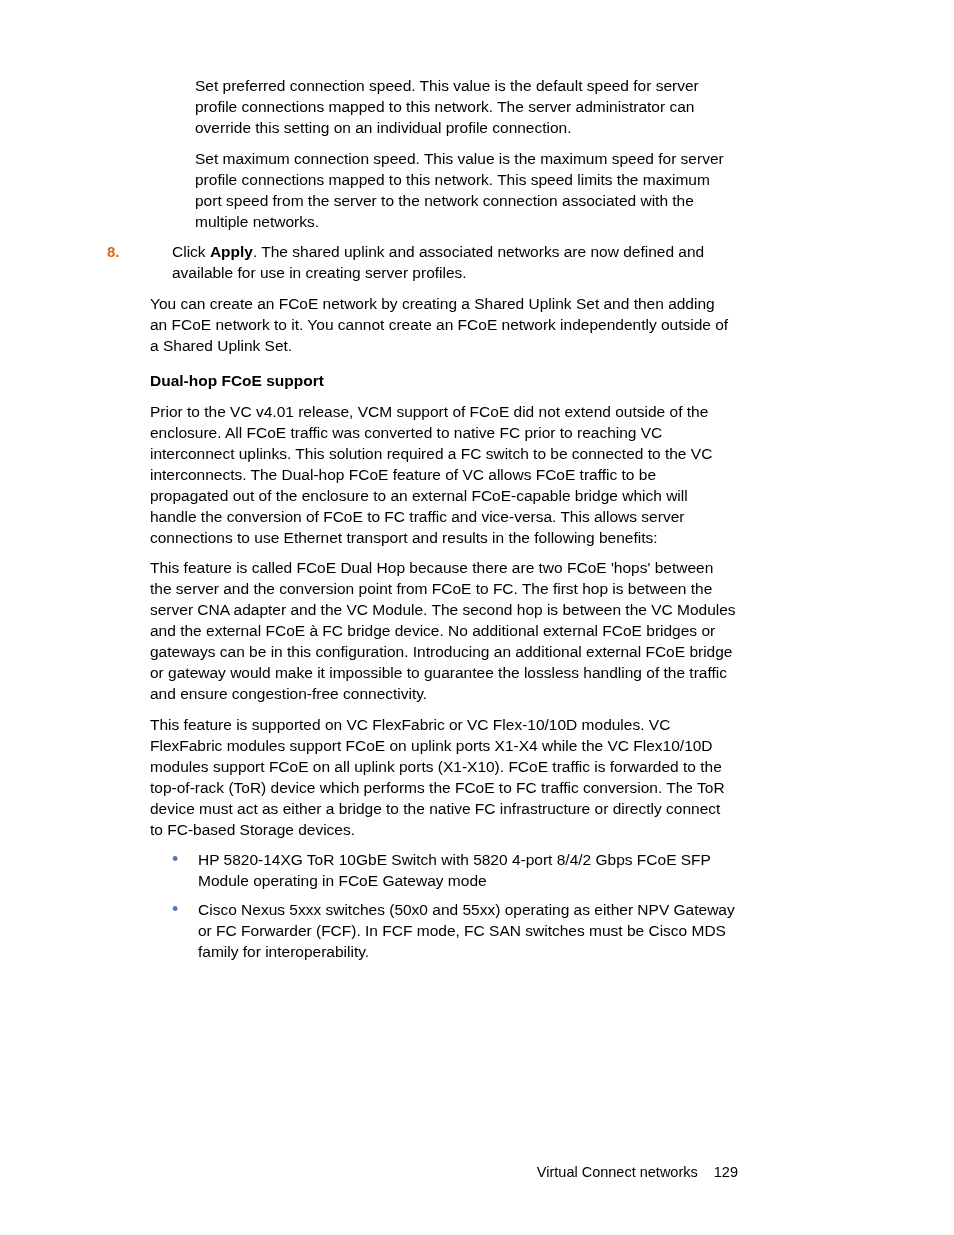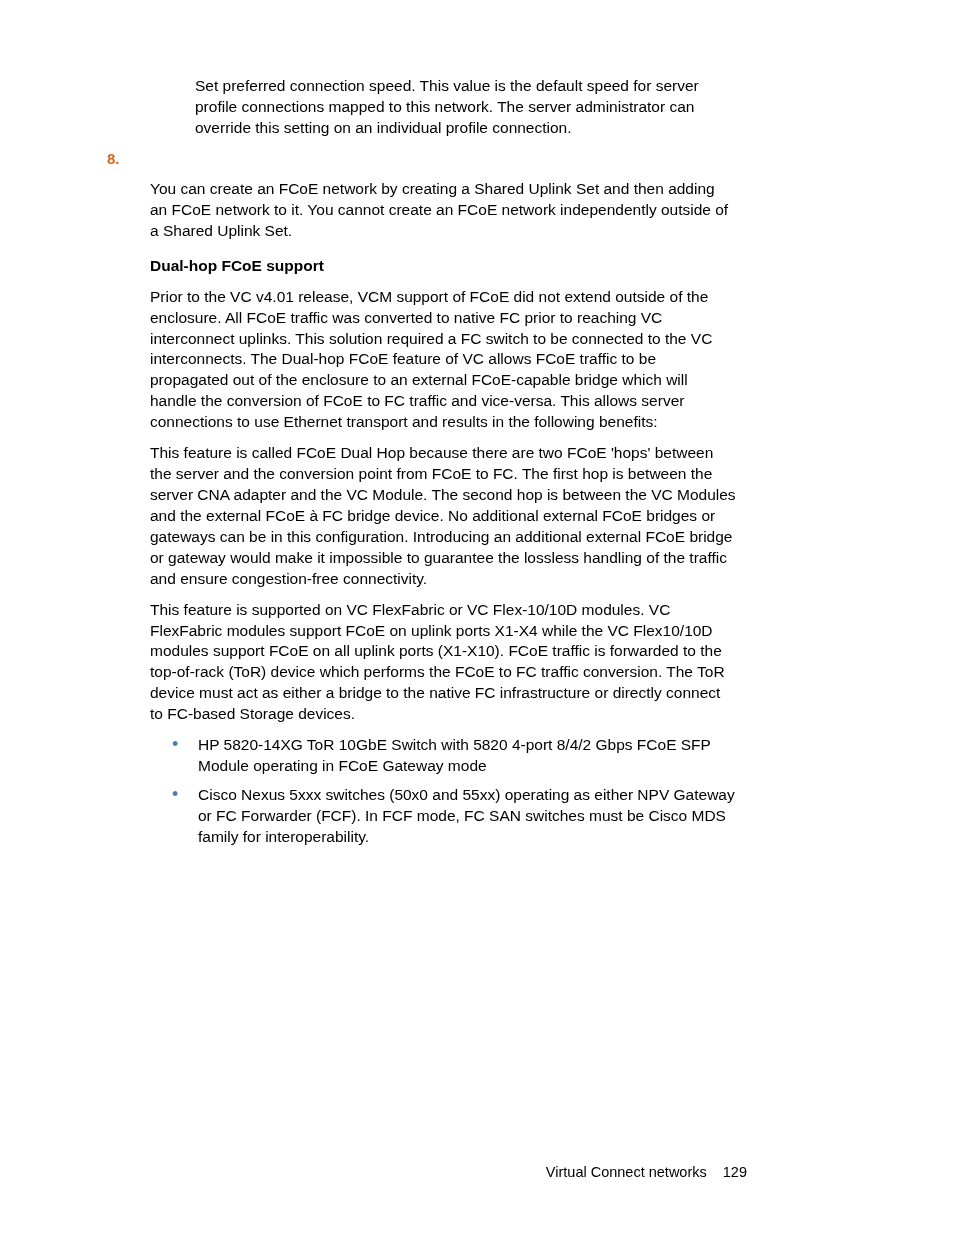--- a/index.html
+++ b/index.html
@@ -75,35 +75,39 @@
     position: absolute;
     left: 22px;
     top: 0;
     color: #4f7bb5;
     font-size: 18px;
     line-height: 1;
   }
   .footer {
     position: absolute;
     bottom: 52px;
-    right: 74px;
+    right: 83px;
     font-size: 14.5px;
   }
   .footer .pnum { margin-left: 12px; }
   b { font-weight: bold; }
 </style>
 </head>
 <body>
 
 <div class="page">
 
   <div class="indent-block">Set preferred connection speed. This value is the default speed for server profile connections mapped to this network. The server administrator can override this setting on an individual profile connection.</div>
+  <div class="indent-block">Set maximum connection speed. This value is the maximum speed for server profile connections mapped to this network. This speed limits the maximum port speed from the server to the network connection associated with the multiple networks.</div>
 
   <div class="ol-row">
     <div class="ol-num">8.</div>
+    <div class="ol-body">
+      <span>Click </span><b>Apply</b><span>. The shared uplink and associated networks are now defined and available for use in creating server profiles.</span>
+    </div>
   </div>
 
 
   <div class="main-col">
     <div class="body-p">You can create an FCoE network by creating a Shared Uplink Set and then adding an FCoE network to it. You cannot create an FCoE network independently outside of a Shared Uplink Set.</div>
 
     <div class="bold-sub">Dual-hop FCoE support</div>
 
     <div class="body-p">Prior to the VC v4.01 release, VCM support of FCoE did not extend outside of the enclosure. All FCoE traffic was converted to native FC prior to reaching VC interconnect uplinks. This solution required a FC switch to be connected to the VC interconnects. The Dual-hop FCoE feature of VC allows FCoE traffic to be propagated out of the enclosure to an external FCoE-capable bridge which will handle the conversion of FCoE to FC traffic and vice-versa. This allows server connections to use Ethernet transport and results in the following benefits:</div>
 

